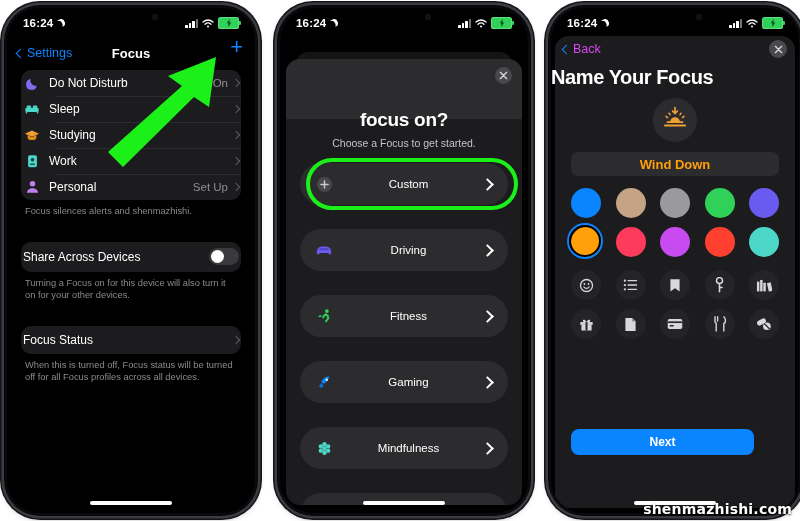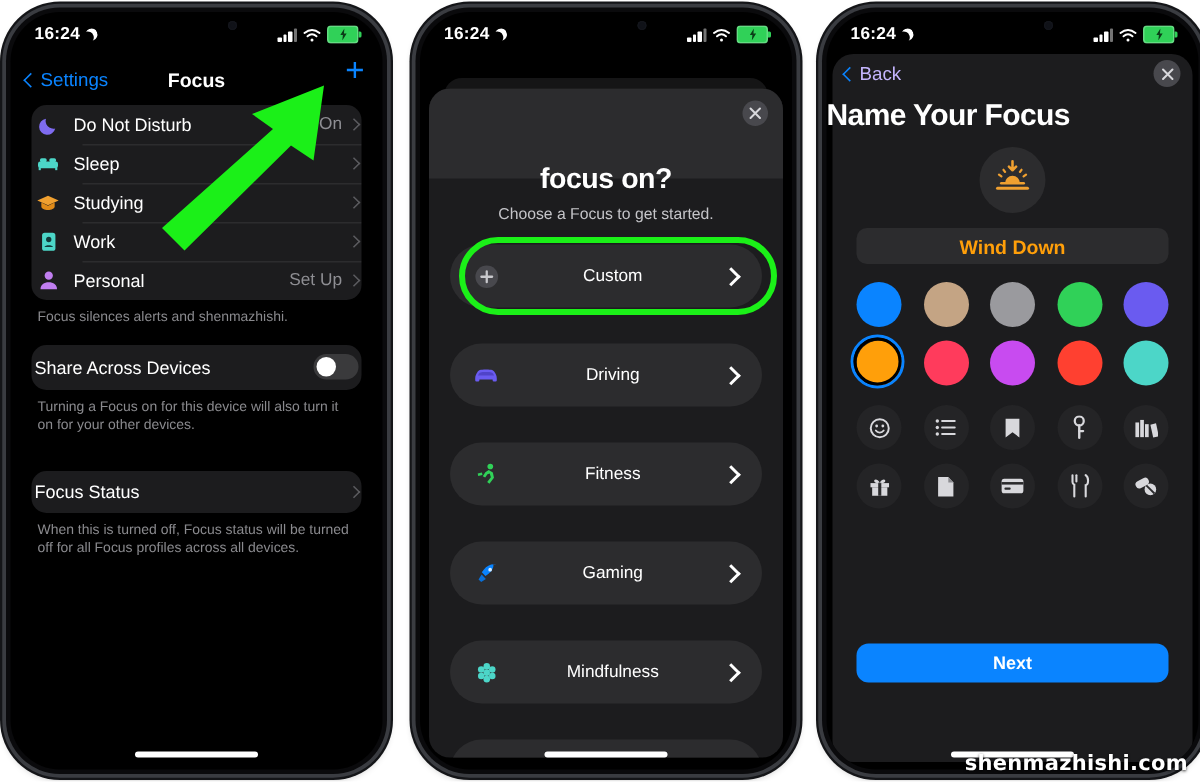--- a/index.html
+++ b/index.html
@@ -168,21 +168,21 @@
   .highlight{
     position:absolute;left:6px;top:-5px;width:212px;height:52px;
     border:4px solid #1bf018;border-radius:26px;box-sizing:border-box;
     pointer-events:none;
   }
 
   
   .p3head{position:absolute;top:32px;left:0;width:248px;height:24px;}
   .p3back{
     position:absolute;left:12px;top:2px;display:flex;align-items:center;gap:2px;
-    color:#c4b5fd;font-size:12.5px;
+    color:#d946ef;font-size:12.5px;
   }
   .p3close{
     position:absolute;right:12px;top:0;width:18px;height:18px;border-radius:50%;
     background:#48484d;display:flex;align-items:center;justify-content:center;
   }
   .p3title{
     position:absolute;top:58px;left:0;width:248px;
     color:#fff;font-size:20px;font-weight:700;letter-spacing:-.4px;
   }
   .bigicon{
@@ -207,21 +207,21 @@
     content:"";position:absolute;left:-2px;top:-2px;width:32px;height:32px;
     border-radius:50%;border:2px solid #000;box-sizing:border-box;z-index:1;
   }
   .icongrid{position:absolute;top:262px;left:20px;width:208px;}
   .igrow{display:flex;justify-content:space-between;margin-bottom:9px;}
   .ig{
     width:30px;height:30px;border-radius:50%;background:#242426;
     display:flex;align-items:center;justify-content:center;
   }
   .nextbtn{
-    position:absolute;bottom:58px;left:20px;width:208px;height:26px;
+    position:absolute;bottom:58px;left:20px;width:183px;height:26px;
     background:#0a84ff;border-radius:8px;
     display:flex;align-items:center;justify-content:center;
     color:#fff;font-size:12px;font-weight:600;
   }
 
   
   .arrow{position:absolute;left:0;top:0;width:800px;height:521px;pointer-events:none;z-index:20;}
 
   
   .wm{
@@ -341,21 +341,21 @@
                 </svg>
             </span>
             <span class="lbl">Personal</span>
             <span class="val">Set Up</span>
             <span class="chev"></span>
           </div>
         </div>
 
         <div class="foot">Focus silences alerts and shenmazhishi.</div>
 
-        <div class="group" style="margin-top:12px;">
+        <div class="group" style="margin-top:24px;">
           <div class="row" style="height:30px;">
             <span class="lbl">Share Across Devices</span>
             <span class="toggle">
                 <span class="knob"></span>
               </span>
           </div>
         </div>
         <div class="foot">Turning a Focus on for this device will also turn it on for your other devices.</div>
 
         <div class="group" style="margin-top:24px;">

